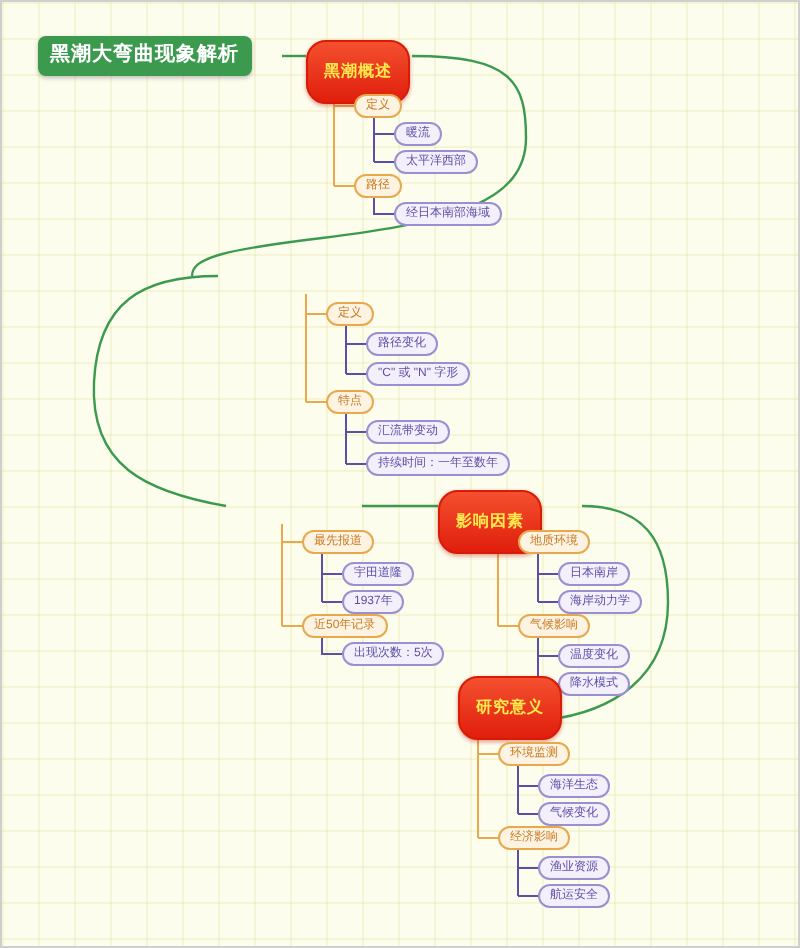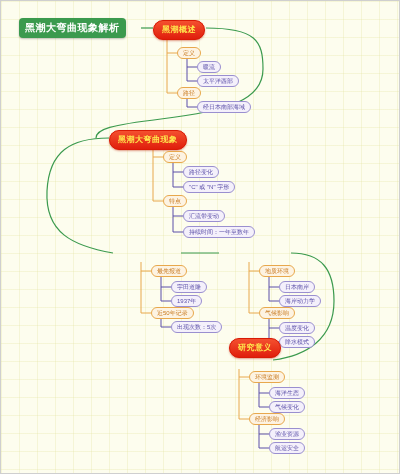--- a/index.html
+++ b/index.html
@@ -43,21 +43,21 @@
     letter-spacing:0.5px;
   }
   
   .branch{
     background:#ee3322;
     background-image:linear-gradient(180deg,#f4502f,#e01e0c);
     color:#ffe94d;
     font-size:8px;
     font-weight:bold;
     border-radius:10px;
-    height:20px;
+    height:32px;
     padding:0 8px;
     border:1.5px solid #d81a06;
     box-shadow:0 1px 2px rgba(190,40,10,0.45);
     letter-spacing:0.5px;
   }
   
   .sub{
     background:#fdf3e2;
     color:#c8791f;
     font-size:6px;
@@ -161,34 +161,34 @@
 
   <div class="node root" style="left:18px;top:17px;">黑潮大弯曲现象解析</div>
 
   <div class="node branch" style="left:152px;top:19px;">黑潮概述</div>
   <div class="node sub" style="left:176px;top:46px;">定义</div>
   <div class="node leaf" style="left:196px;top:60px;">暖流</div>
   <div class="node leaf" style="left:196px;top:74px;">太平洋西部</div>
   <div class="node sub" style="left:176px;top:86px;">路径</div>
   <div class="node leaf" style="left:196px;top:100px;">经日本南部海域</div>
 
-  <div class="node branch" style="left:108px;top:129px;">黑潮大弯曲现象</div>
   <div class="node sub" style="left:162px;top:150px;">定义</div>
   <div class="node leaf" style="left:182px;top:165px;">路径变化</div>
   <div class="node leaf" style="left:182px;top:180px;">"C" 或 "N" 字形</div>
   <div class="node sub" style="left:162px;top:194px;">特点</div>
   <div class="node leaf" style="left:182px;top:209px;">汇流带变动</div>
   <div class="node leaf" style="left:182px;top:225px;">持续时间：一年至数年</div>
 
   <div class="node sub" style="left:150px;top:264px;">最先报道</div>
   <div class="node leaf" style="left:170px;top:280px;">宇田道隆</div>
   <div class="node leaf" style="left:170px;top:294px;">1937年</div>
   <div class="node sub" style="left:150px;top:306px;">近50年记录</div>
   <div class="node leaf" style="left:170px;top:320px;">出现次数：5次</div>
 
+  <div class="node branch" style="left:218px;top:244px;">影响因素</div>
   <div class="node sub" style="left:258px;top:264px;">地质环境</div>
   <div class="node leaf" style="left:278px;top:280px;">日本南岸</div>
   <div class="node leaf" style="left:278px;top:294px;">海岸动力学</div>
   <div class="node sub" style="left:258px;top:306px;">气候影响</div>
   <div class="node leaf" style="left:278px;top:321px;">温度变化</div>
   <div class="node leaf" style="left:278px;top:335px;">降水模式</div>
 
   <div class="node branch" style="left:228px;top:337px;">研究意义</div>
   <div class="node sub" style="left:248px;top:370px;">环境监测</div>
   <div class="node leaf" style="left:268px;top:386px;">海洋生态</div>

